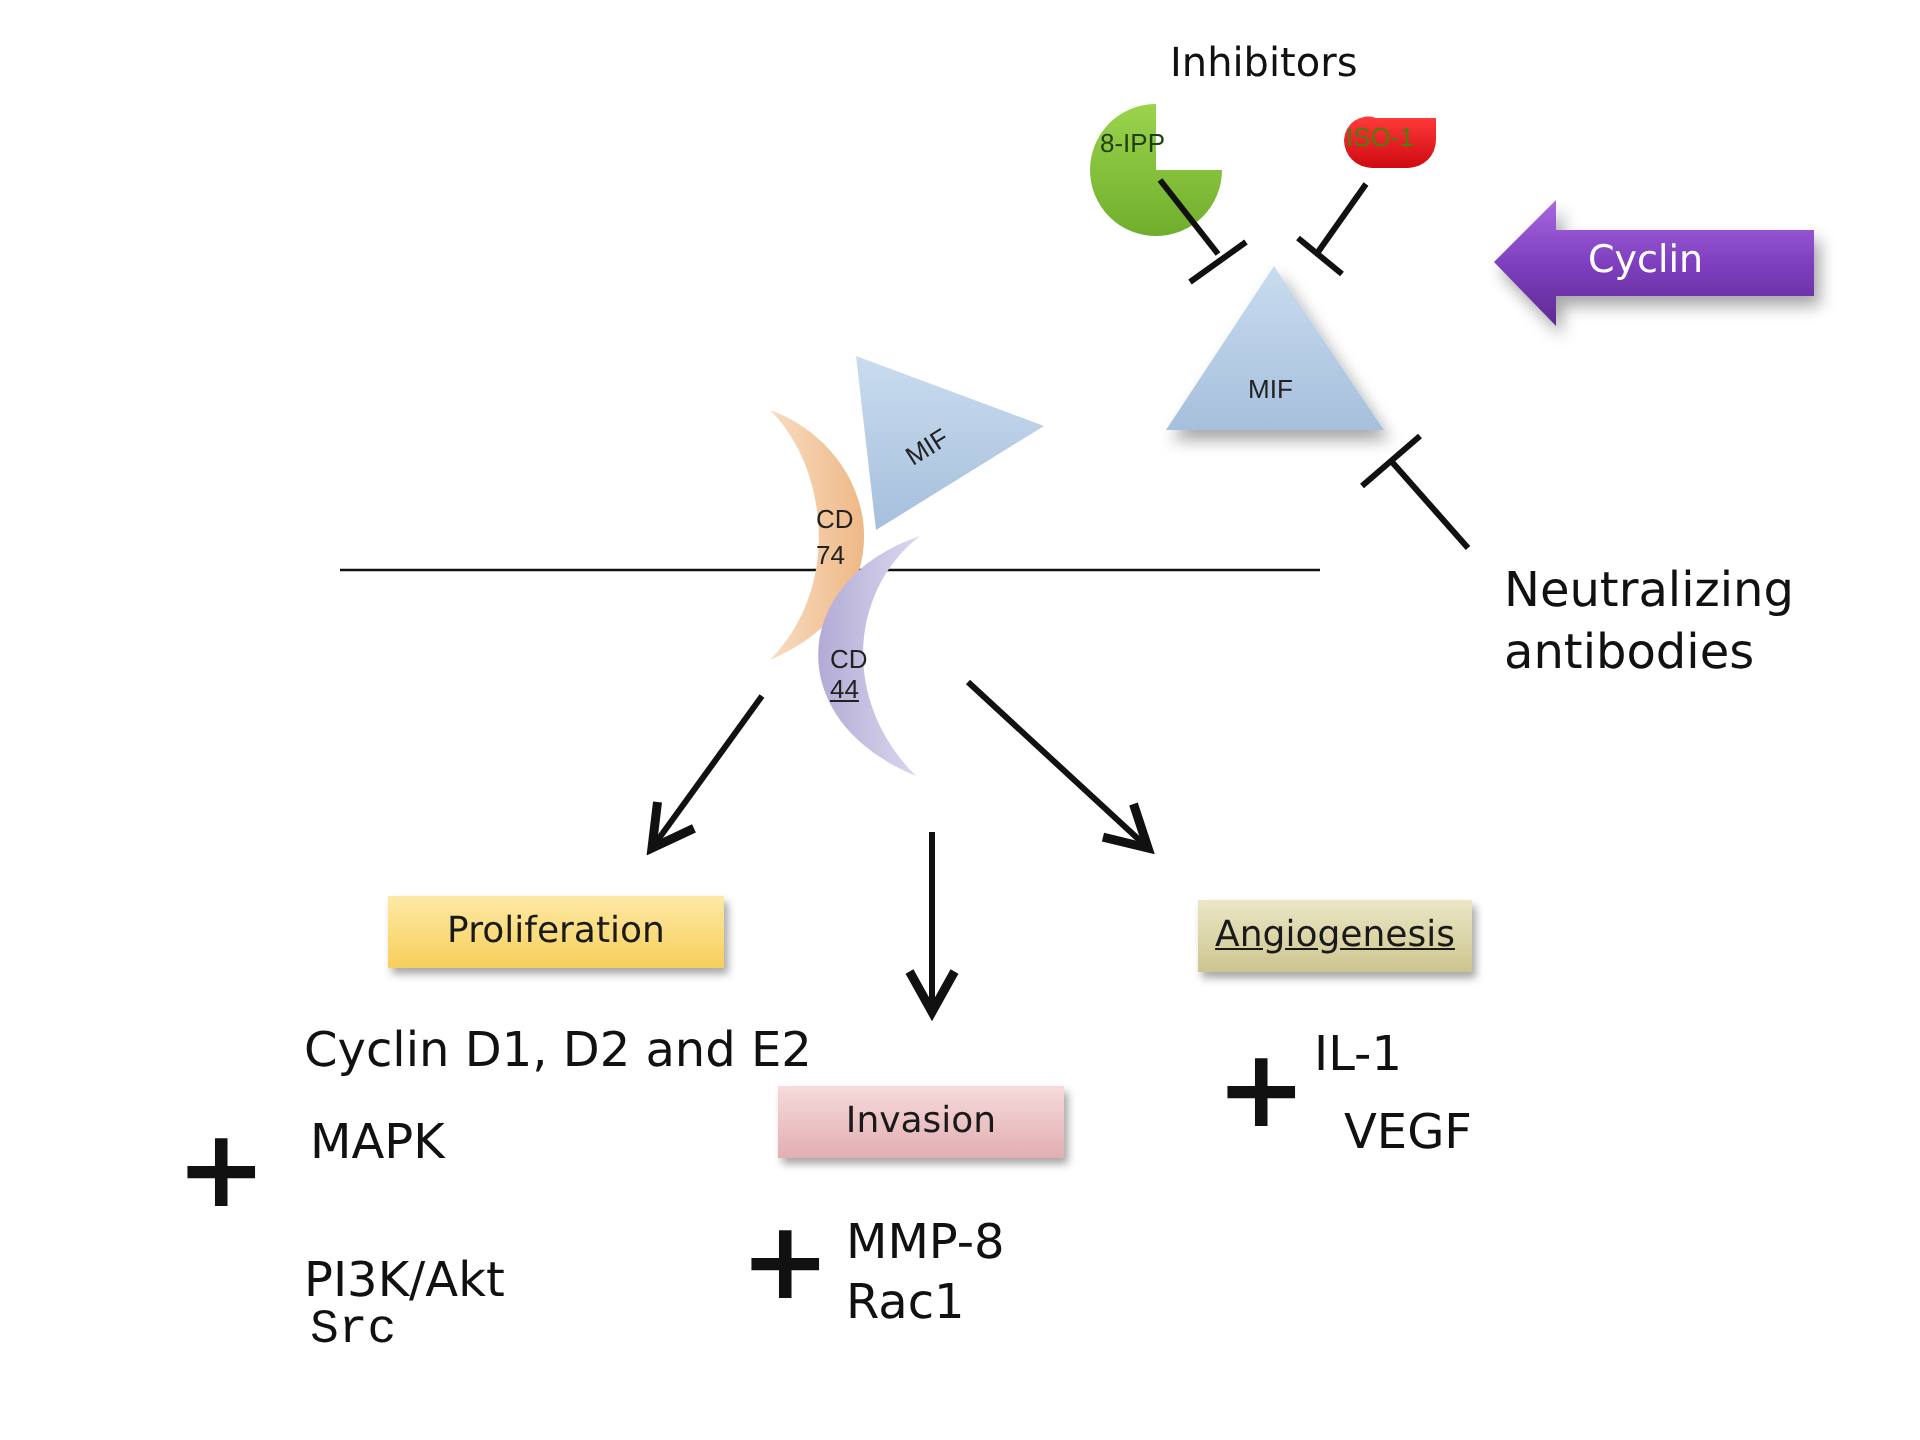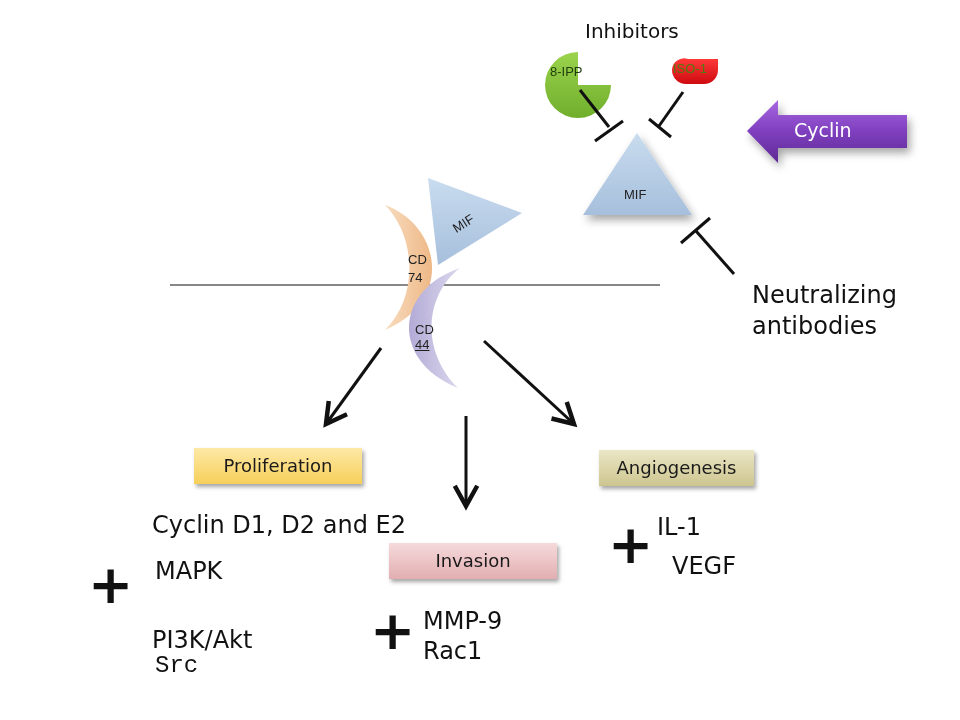--- a/index.html
+++ b/index.html
@@ -95,28 +95,28 @@
 
 <div class="small" style="left:408px; top:252px;">CD</div>
 <div class="small" style="left:408px; top:270px;">74</div>
 <div class="small" style="left:415px; top:322px;">CD</div>
 <div class="small" style="left:415px; top:337px;text-decoration:underline;">44</div>
 
 <div class="lbl" style="left:752px; top:281px;">Neutralizing</div>
 <div class="lbl" style="left:752px; top:312px;">antibodies</div>
 
 <div class="box" style="left:160px; top:448px; width:168px; background:linear-gradient(#fde9a6,#f7cf5a);margin-left:34px;">Proliferation</div>
-<div class="box" style="left:389px; top:543px; width:168px; background:linear-gradient(#f6dadb,#e2aeb1);">Invasion</div>
-<div class="box" style="left:599px; top:450px; width:155px; background:linear-gradient(#ebe6c5,#cdc58f);">Angiogenesis</div>
+<div class="box" style="left:389px; top:543px; width:143px; background:linear-gradient(#f6dadb,#e2aeb1);">Invasion</div>
+<div class="box" style="left:599px; top:450px; width:137px; background:linear-gradient(#ebe6c5,#cdc58f);text-decoration:underline;">Angiogenesis</div>
 
 <div class="lbl" style="left:152px; top:511px;">Cyclin D1, D2 and E2</div>
 <div class="lbl" style="left:155px; top:557px;">MAPK</div>
 <div class="lbl" style="left:152px; top:594px;margin-top:32px;">PI3K/Akt</div>
 <div class="lbl" style="left:155px; top:652px;font-family:Liberation Mono, monospace;">Src</div>
 <div class="plus" style="left:88px; top:558px;">+</div>
 
-<div class="lbl" style="left:423px; top:607px;">MMP-9</div>
+<div class="lbl" style="left:423px; top:607px;">MMP-8</div>
 <div class="lbl" style="left:423px; top:637px;text-align:center;">Rac1</div>
 <div class="plus" style="left:370px; top:604px;">+</div>
 
 <div class="lbl" style="left:657px; top:513px;">IL-1</div>
 <div class="lbl" style="left:672px; top:552px;">VEGF</div>
 <div class="plus" style="left:608px; top:518px;">+</div>
 
 </body></html>

